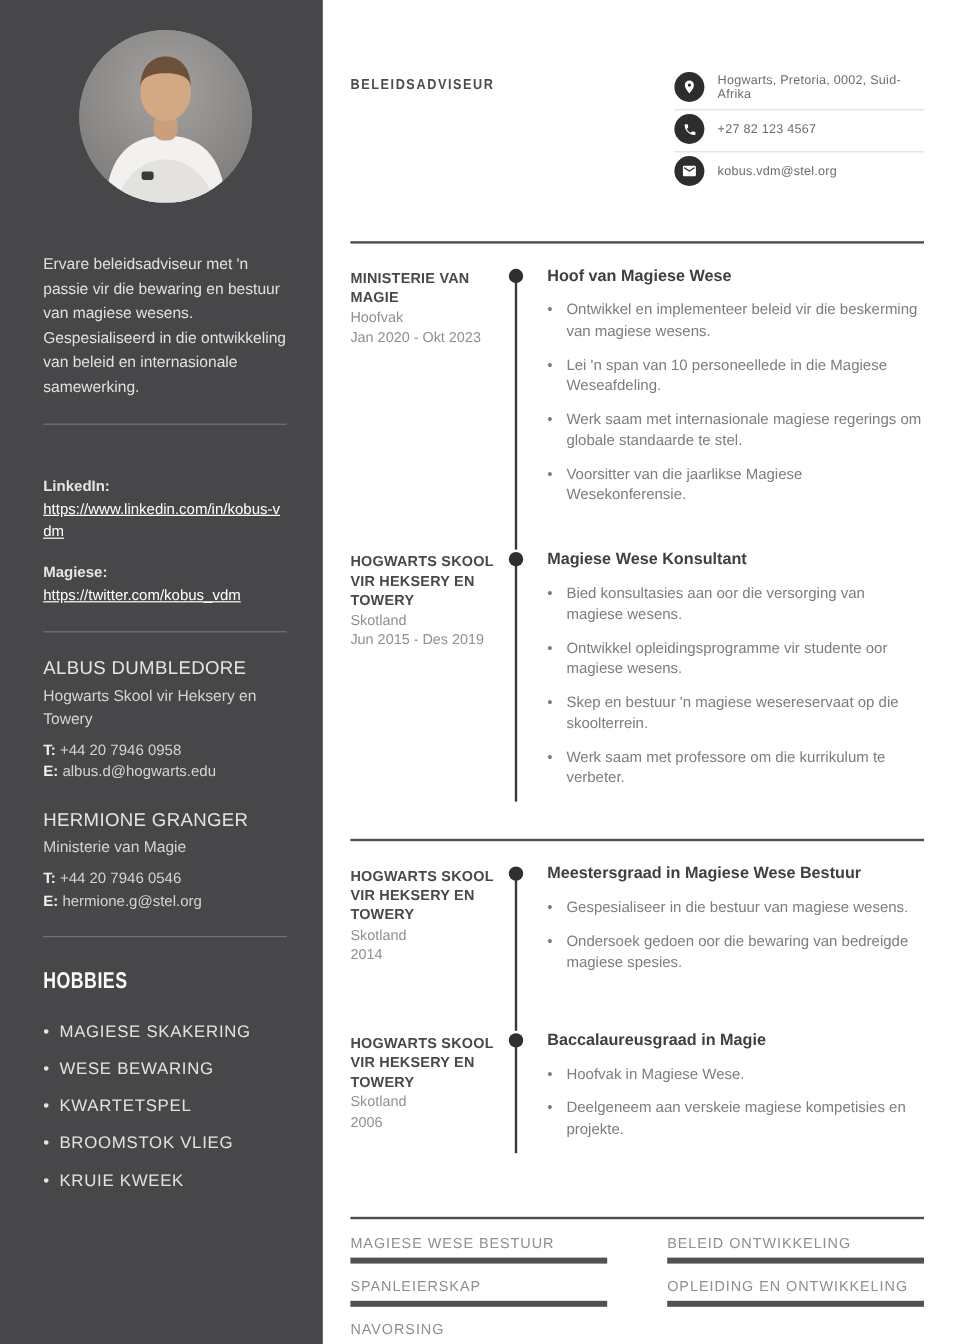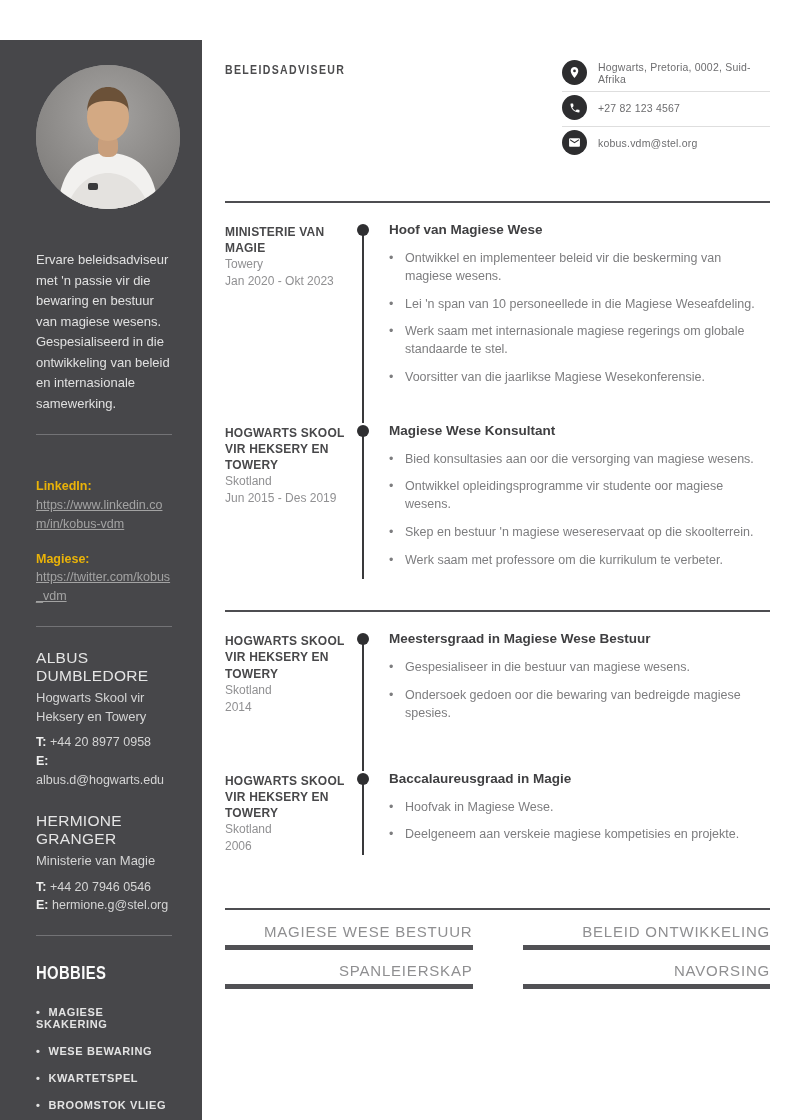--- a/index.html
+++ b/index.html
@@ -1,36 +1,36 @@
 <!DOCTYPE html>
 <html><head>
 <meta charset="utf-8">
 <style>
   * { margin:0; padding:0; box-sizing:border-box; }
   html,body { width:794px; height:1120px; }
   body { font-family:"Liberation Sans", sans-serif; background:#fff; overflow:hidden; }
   .page { display:flex; width:794px; height:1120px; }
 
   
-  .sidebar { width:202px; flex-shrink:0; background:#47474a; color:#dcdcdc; padding:25px 30px 23px 36px;margin-top:40px; }
+  .sidebar { width:269px; flex-shrink:0; background:#47474a; color:#dcdcdc; padding:25px 30px 23px 36px; }
   .photo-wrap { width:144px; height:144px; border-radius:50%; overflow:hidden; margin:0 auto; background:#8d8d8f; }
   .photo-wrap svg { display:block; }
   .summary { margin-top:41px; font-size:13px; line-height:1.58; color:#e0e0e0; }
   .side-divider { border:none; border-top:1px solid #737376; margin:20px 0 0 0; }
   .social { margin-top:42px; font-size:12.5px; line-height:1.5; }
-  .social-label { font-weight:bold; color:#eab308; }
-  .social a { color:#a3a3a3; text-decoration:underline; word-break:break-all; display:block; margin-bottom:16px; }
+  .social-label { font-weight:bold; color:#e5e5e5; }
+  .social a { color:#ffffff; text-decoration:underline; word-break:break-all; display:block; margin-bottom:16px; }
   .ref-block { margin-top:22px; }
   .ref-name { font-size:15.5px; color:#e5e5e5; letter-spacing:0.3px; margin-bottom:4px; }
   .ref-org { font-size:13px; color:#d4d4d4; line-height:1.45; margin-bottom:7px; }
   .ref-line { font-size:12.5px; color:#d4d4d4; line-height:1.5; }
   .ref-line b { color:#f0f0f0; }
   .hobbies-heading { margin-top:26px; font-size:19px; font-weight:bold; color:#fafafa; letter-spacing:0.5px; transform:scaleX(0.78); transform-origin:left center; }
   .hobby-list { margin-top:22px; list-style:none; }
-  .hobby-list li { font-size:11px; letter-spacing:0.6px; color:#e3e3e3; margin-bottom:15px;font-weight:bold; }
+  .hobby-list li { font-size:14px; letter-spacing:0.6px; color:#e3e3e3; margin-bottom:15px; }
   .hobby-list li::before { content:"•"; margin-right:8px; color:#e3e3e3; }
 
   
   .main { flex:1; padding:55px 24px 0 23px; }
   .header-row { display:flex; justify-content:space-between; align-items:flex-start; }
   .name-line { display:block; font-size:35px; font-weight:bold; color:#3d3d3f; line-height:1.1; letter-spacing:1px; transform:scaleX(0.74); transform-origin:left center; white-space:nowrap; }
   .role { margin-top:8px; font-size:12px; font-weight:bold; color:#4c4c4e; letter-spacing:1.5px; transform:scaleX(0.88); transform-origin:left center; white-space:nowrap; }
   .contact-block { width:208px; margin-top:2px; }
   .contact-row { display:flex; align-items:center; padding:3px 0 6px 0; border-bottom:1px solid #dedede; }
   .contact-row:last-child { border-bottom:none; }
@@ -51,21 +51,21 @@
   .entry.tl-joined .tl-line { bottom:-26px; }
   .entry-tl .tl-dot { position:absolute; left:12px; top:2px; width:12px; height:12px; border-radius:50%; background:#2f2f31; }
   .entry-body { flex:1; }
   .entry-title { font-size:13.5px; font-weight:bold; color:#3f3f41; margin-bottom:13px; }
   .entry-bullets { list-style:none; }
   .entry-bullets li { font-size:12.5px; color:#7d7d7f; line-height:1.42; margin-bottom:10px; padding-left:16px; position:relative; }
   .entry-bullets li::before { content:"•"; position:absolute; left:0; color:#7d7d7f; }
 
   .bars-grid { display:grid; grid-template-columns:1fr 1fr; column-gap:50px; padding-top:13px; }
   .bar-item { margin-bottom:12px; }
-  .bar-label { font-size:15px; color:#8f8f91; letter-spacing:0.8px; margin-bottom:5px;text-align:right; }
+  .bar-label { font-size:12px; color:#8f8f91; letter-spacing:0.8px; margin-bottom:5px; }
   .bar-track { height:5px; background:#eaeaea; }
   .bar-fill { height:5px; background:#515155; }
 
   .spacer-edu-skill { height:53px; }
   .spacer-skill-lang { height:56px; }
 </style>
 </head>
 <body>
 
 <div class="page">
@@ -104,21 +104,21 @@
       <a href="#">https://www.linkedin.com/in/kobus-vdm</a>
       <div class="social-label">Magiese:</div>
       <a href="#">https://twitter.com/kobus_vdm</a>
     </div>
 
     <hr class="side-divider">
 
     <div class="ref-block">
       <div class="ref-name">ALBUS DUMBLEDORE</div>
       <div class="ref-org">Hogwarts Skool vir Heksery en Towery</div>
-      <div class="ref-line"><b>T:</b> <span>+44 20 8977 0958</span></div>
+      <div class="ref-line"><b>T:</b> <span>+44 20 7946 0958</span></div>
       <div class="ref-line"><b>E:</b> <span>albus.d@hogwarts.edu</span></div>
     </div>
 
     <div class="ref-block">
       <div class="ref-name">HERMIONE GRANGER</div>
       <div class="ref-org">Ministerie van Magie</div>
       <div class="ref-line"><b>T:</b> <span>+44 20 7946 0546</span></div>
       <div class="ref-line"><b>E:</b> <span>hermione.g@stel.org</span></div>
     </div>
 
@@ -168,21 +168,21 @@
         </div>
       </div>
     </div>
 
     <hr class="section-divider divider-1">
 
     <section class="section">
       <div class="entry tl-joined">
         <div class="entry-meta">
           <div class="entry-company">MINISTERIE VAN MAGIE</div>
-          <div class="entry-loc">Towery</div>
+          <div class="entry-loc">Hoofvak</div>
           <div class="entry-date">Jan 2020 - Okt 2023</div>
         </div>
         <div class="entry-tl">
             <span class="tl-line"></span>
             <span class="tl-dot"></span>
           </div>
         <div class="entry-body">
           <div class="entry-title">Hoof van Magiese Wese</div>
           <ul class="entry-bullets">
             <li>Ontwikkel en implementeer beleid vir die beskerming van magiese wesens.</li>
@@ -273,20 +273,26 @@
             <div class="bar-fill" style="width: 100%;"></div>
           </div>
       </div>
       <div class="bar-item">
         <div class="bar-label">SPANLEIERSKAP</div>
         <div class="bar-track">
             <div class="bar-fill" style="width: 100%;"></div>
           </div>
       </div>
       <div class="bar-item">
+        <div class="bar-label">OPLEIDING EN ONTWIKKELING</div>
+        <div class="bar-track">
+            <div class="bar-fill" style="width: 100%;"></div>
+          </div>
+      </div>
+      <div class="bar-item">
         <div class="bar-label">NAVORSING</div>
         <div class="bar-track">
             <div class="bar-fill" style="width: 100%;"></div>
           </div>
       </div>
     </section>
 
     <div class="spacer-skill-lang"></div>
 
   </main>

